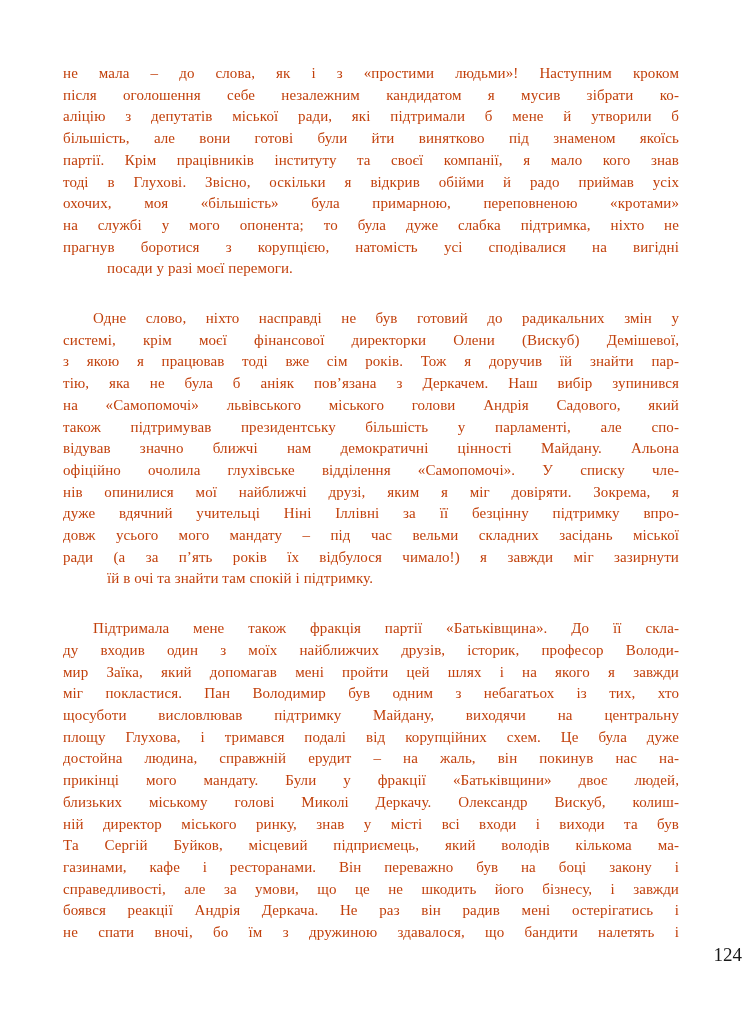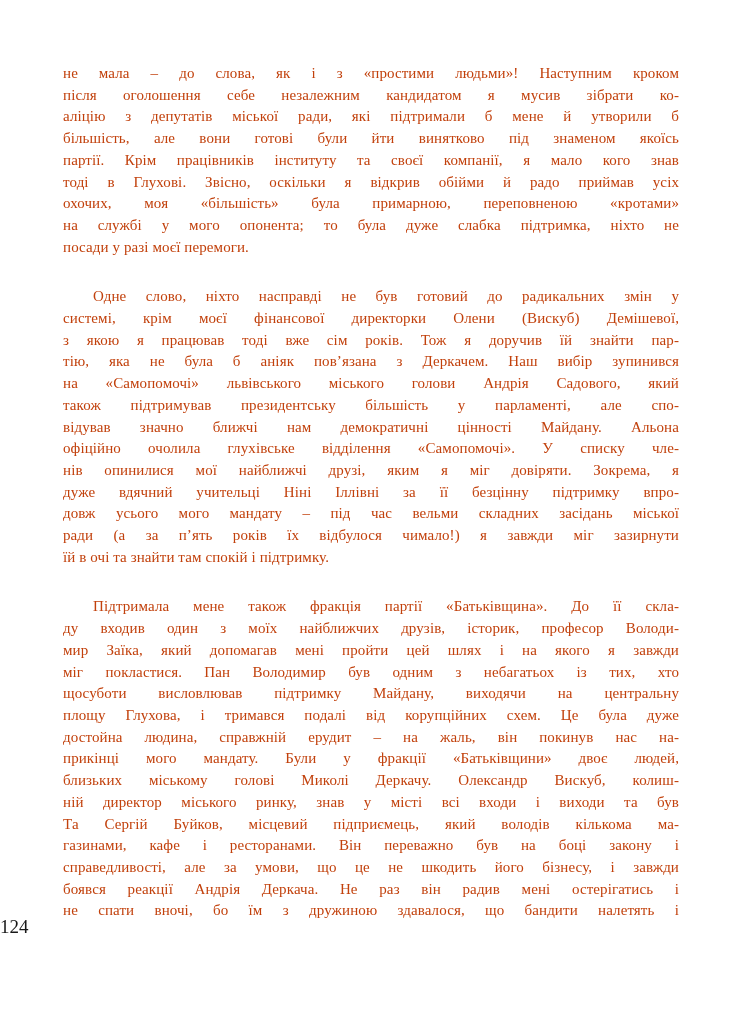--- a/index.html
+++ b/index.html
@@ -31,51 +31,53 @@
     line-height: 21.7px;
     letter-spacing: 0.1px;
     text-align: justify;
     text-align-last: justify;
     -moz-text-align-last: justify;
     white-space: normal;
     color: #c2410c;
   }
   .line.last {
     text-align-last: left;
+    margin-left: 44px;
     -moz-text-align-last: left;
   }
   .line.indent {
     text-indent: 30px;
     margin-top: 28px;
   }
   .page-number {
     position: absolute;
-    top: 915px;
+    top: 943px;
     left: 0;
     width: 742px;
-    text-align: left;
+    text-align: right;
     font-size: 19px;
     line-height: 24px;
     color: #181818;
   }
 </style>
 </head>
 <body>
 
 <div class="book-page">
   <div class="text-block">
       <div class="paragraph">
         <div class="line">не мала – до слова, як і з «простими людьми»! Наступним кроком</div>
         <div class="line">після оголошення себе незалежним кандидатом я мусив зібрати ко-</div>
         <div class="line">аліцію з депутатів міської ради, які підтримали б мене й утворили б</div>
         <div class="line">більшість, але вони готові були йти винятково під знаменом якоїсь</div>
         <div class="line">партії. Крім працівників інституту та своєї компанії, я мало кого знав</div>
         <div class="line">тоді в Глухові. Звісно, оскільки я відкрив обійми й радо приймав усіх</div>
         <div class="line">охочих, моя «більшість» була примарною, переповненою «кротами»</div>
         <div class="line">на службі у мого опонента; то була дуже слабка підтримка, ніхто не</div>
+        <div class="line">прагнув боротися з корупцією, натомість усі сподівалися на вигідні</div>
         <div class="line last">посади у разі моєї перемоги.</div>
       </div>
       <div class="paragraph">
         <div class="line indent">Одне слово, ніхто насправді не був готовий до радикальних змін у</div>
         <div class="line">системі, крім моєї фінансової директорки Олени (Вискуб) Демішевої,</div>
         <div class="line">з якою я працював тоді вже сім років. Тож я доручив їй знайти пар-</div>
         <div class="line">тію, яка не була б аніяк пов’язана з Деркачем. Наш вибір зупинився</div>
         <div class="line">на «Самопомочі» львівського міського голови Андрія Садового, який</div>
         <div class="line">також підтримував президентську більшість у парламенті, але спо-</div>
         <div class="line">відував значно ближчі нам демократичні цінності Майдану. Альона</div>

